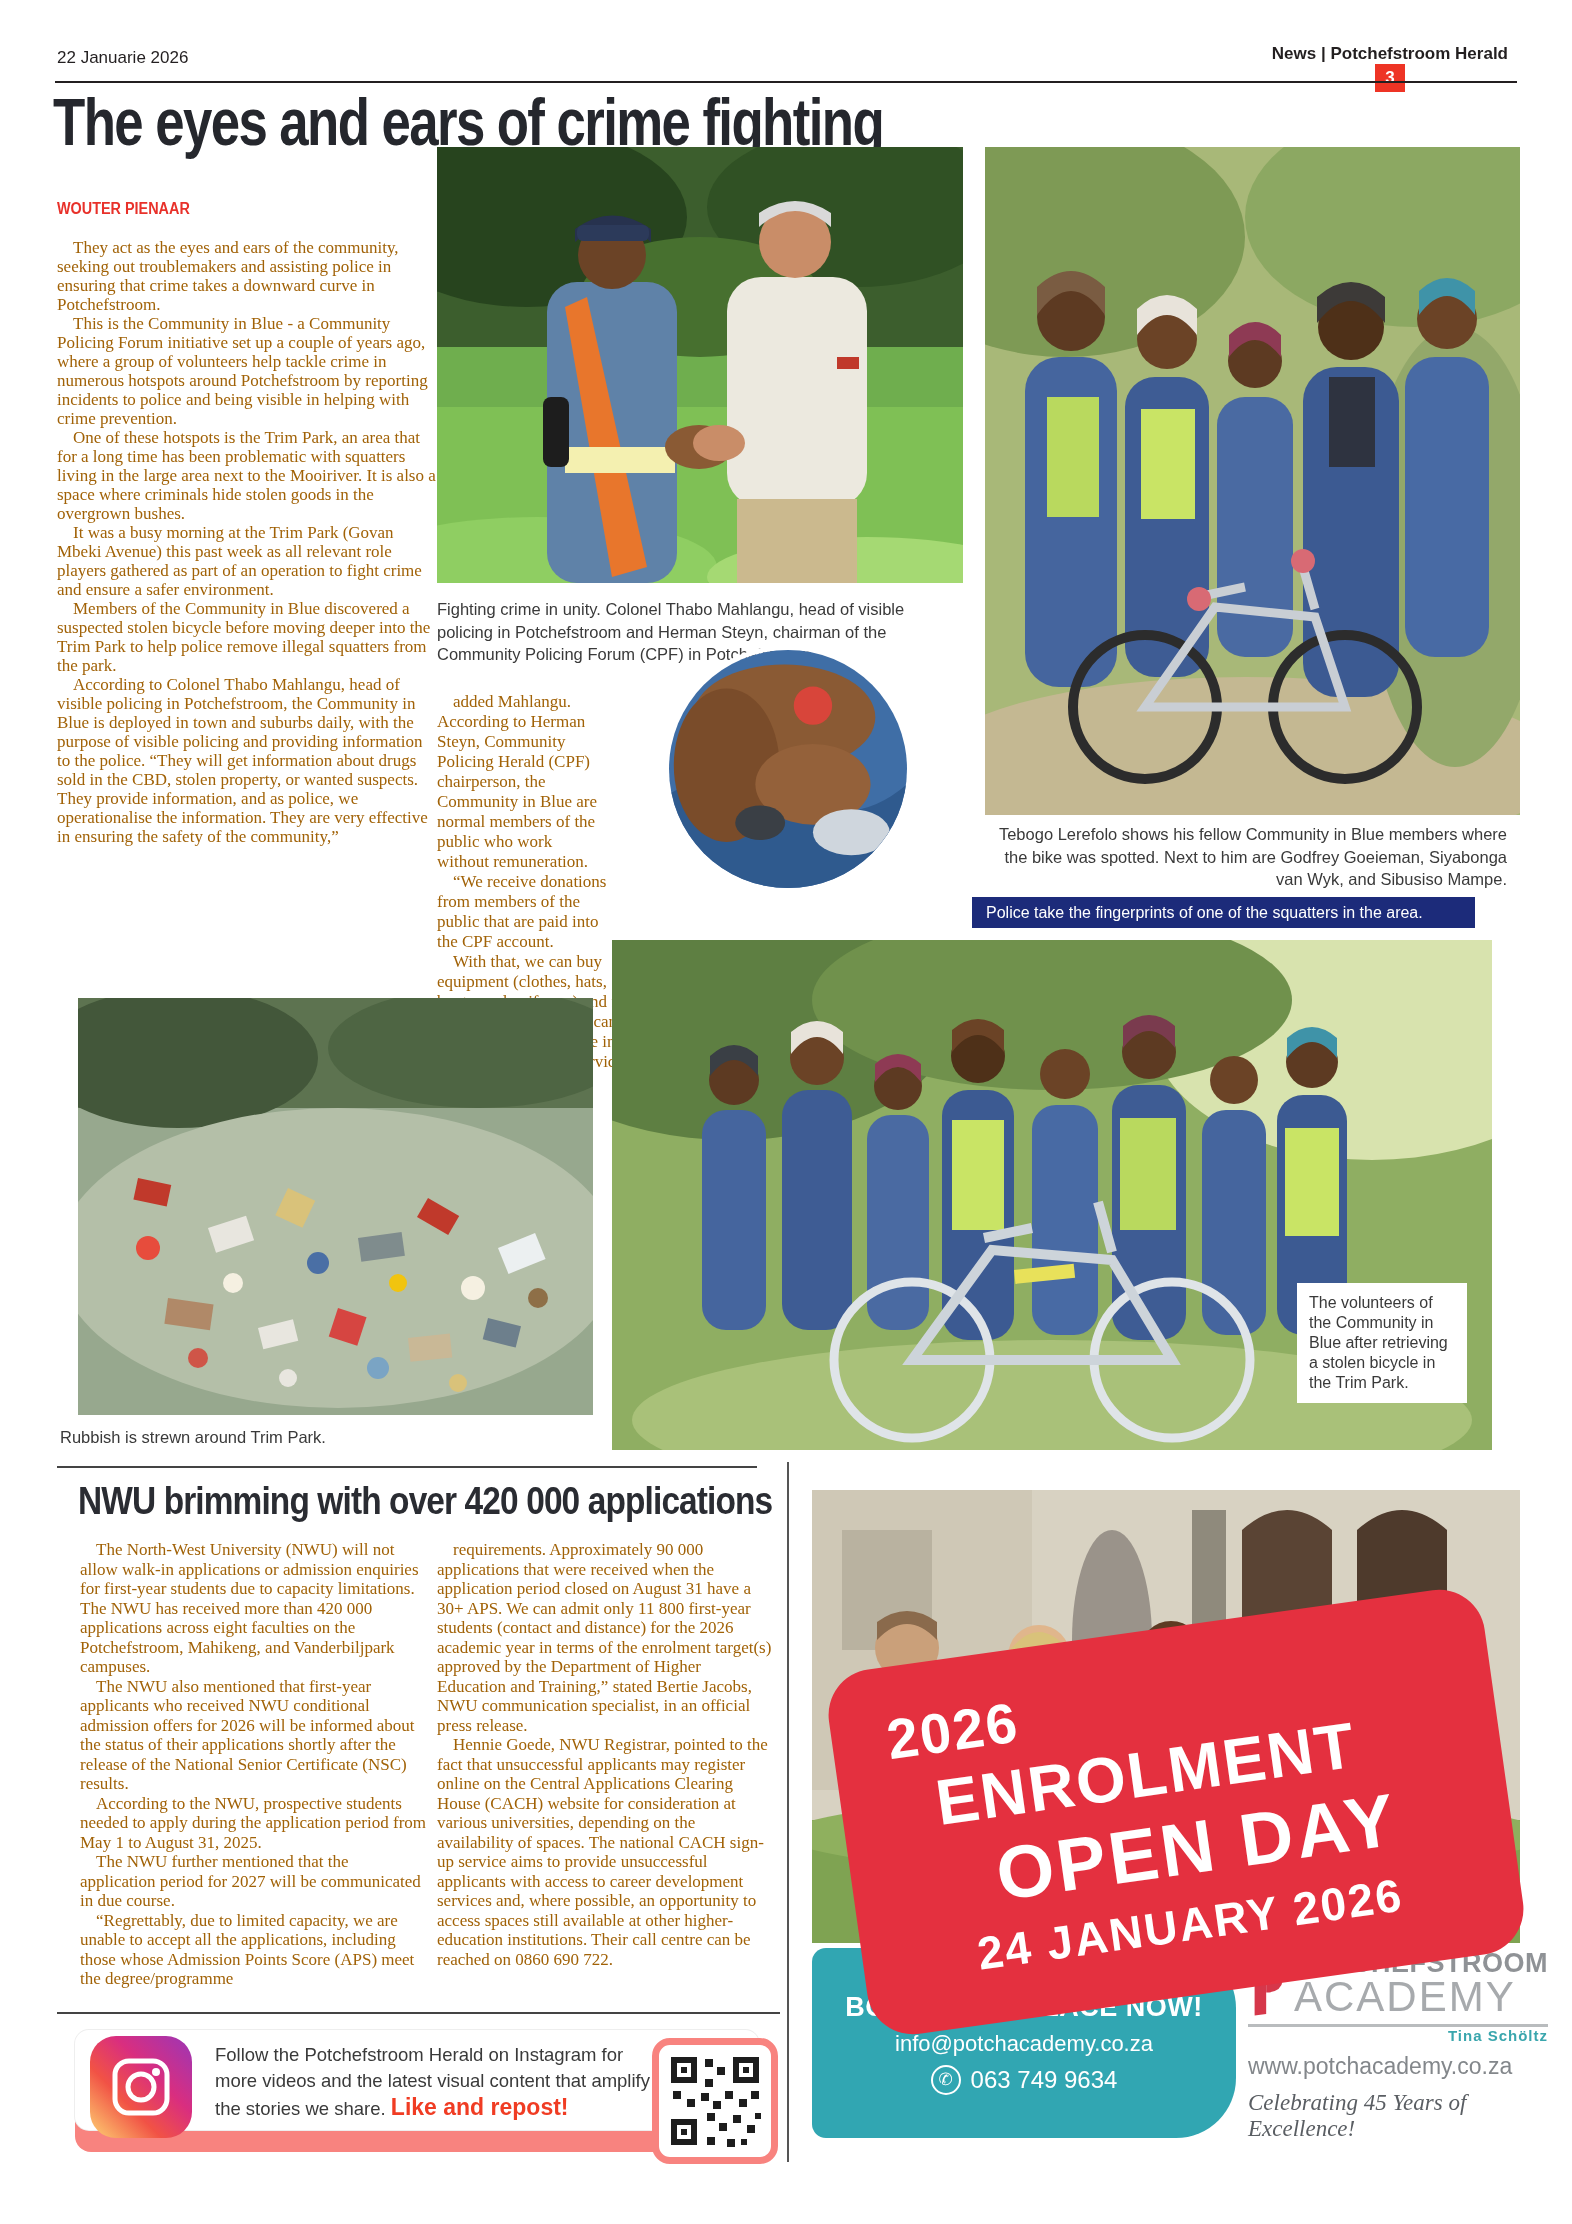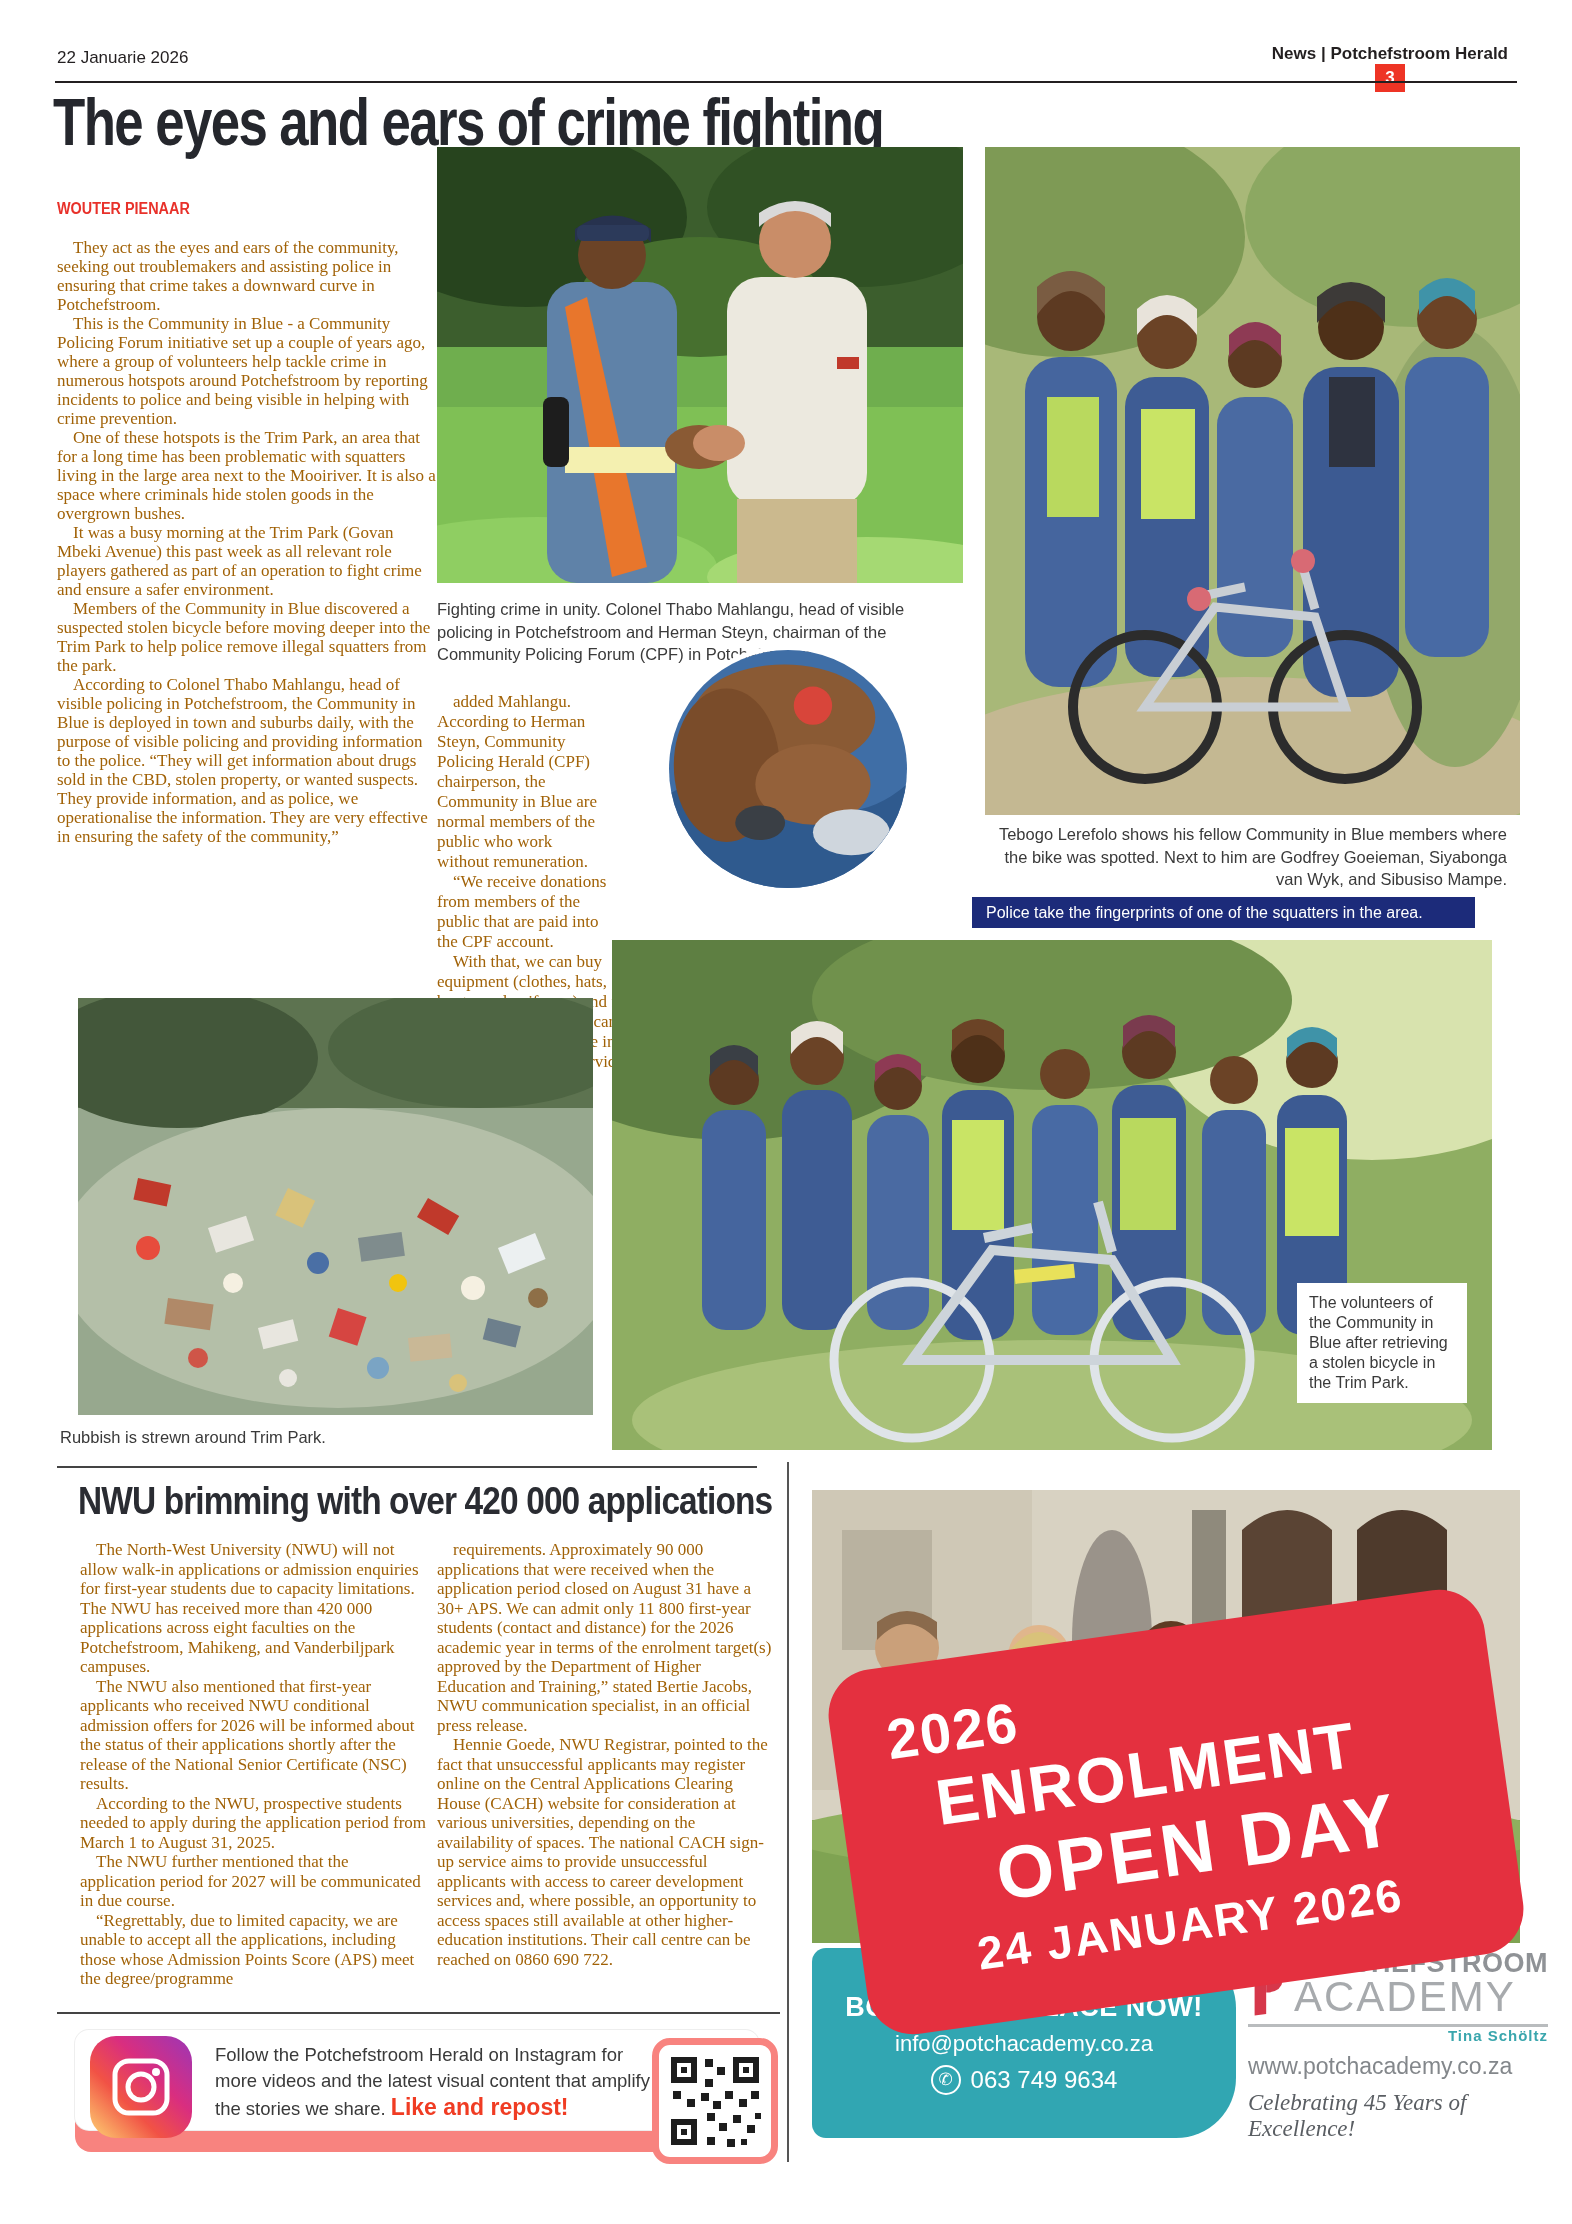--- a/index.html
+++ b/index.html
@@ -314,21 +314,21 @@
   <div class="rule-mid"></div>
   <div class="rule-low"></div>
   <div class="rule-vert"></div>
 
   <div class="nwu-headline">
     <span>NWU brimming with over 420 000 applications</span>
   </div>
   <div class="a2col1 serif">
     <p>The North-West University (NWU) will not allow walk-in applications or admission enquiries for first-year students due to capacity limitations. The NWU has received more than 420 000 applications across eight faculties on the Potchefstroom, Mahikeng, and Vanderbiljpark campuses.</p>
     <p>The NWU also mentioned that first-year applicants who received NWU conditional admission offers for 2026 will be informed about the status of their applications shortly after the release of the National Senior Certificate (NSC) results.</p>
-    <p>According to the NWU, prospective students needed to apply during the application period from March 1 to August 31, 2025.</p>
+    <p>According to the NWU, prospective students needed to apply during the application period from May 1 to August 31, 2025.</p>
     <p>The NWU further mentioned that the application period for 2027 will be communicated in due course.</p>
     <p>“Regrettably, due to limited capacity, we are unable to accept all the applications, including those whose Admission Points Score (APS) meet the degree/programme</p>
   </div>
   <div class="a2col2 serif">
     <p>requirements. Approximately 90 000 applications that were received when the application period closed on August 31 have a 30+ APS. We can admit only 11 800 first-year students (contact and distance) for the 2026 academic year in terms of the enrolment target(s) approved by the Department of Higher Education and Training,” stated Bertie Jacobs, NWU communication specialist, in an official press release.</p>
     <p>Hennie Goede, NWU Registrar, pointed to the fact that unsuccessful applicants may register online on the Central Applications Clearing House (CACH) website for consideration at various universities, depending on the availability of spaces. The national CACH sign-up service aims to provide unsuccessful applicants with access to career development services and, where possible, an opportunity to access spaces still available at other higher-education institutions. Their call centre can be reached on 0860 690 722.</p>
   </div>
 
   <div class="ig-bar"></div>
   <div class="ig-card"></div>

